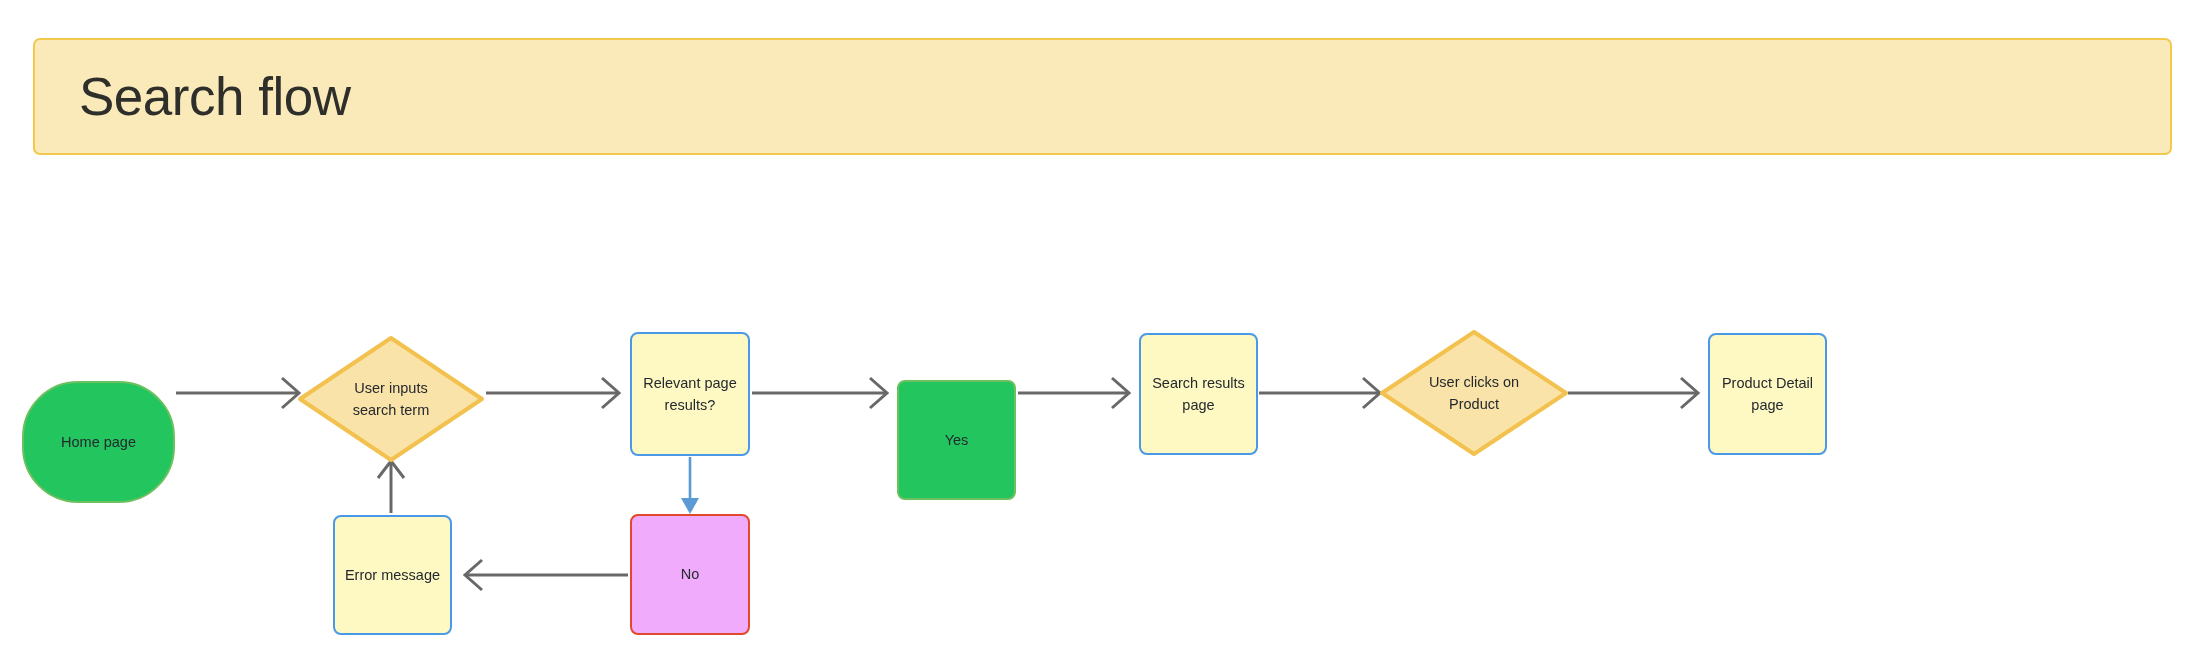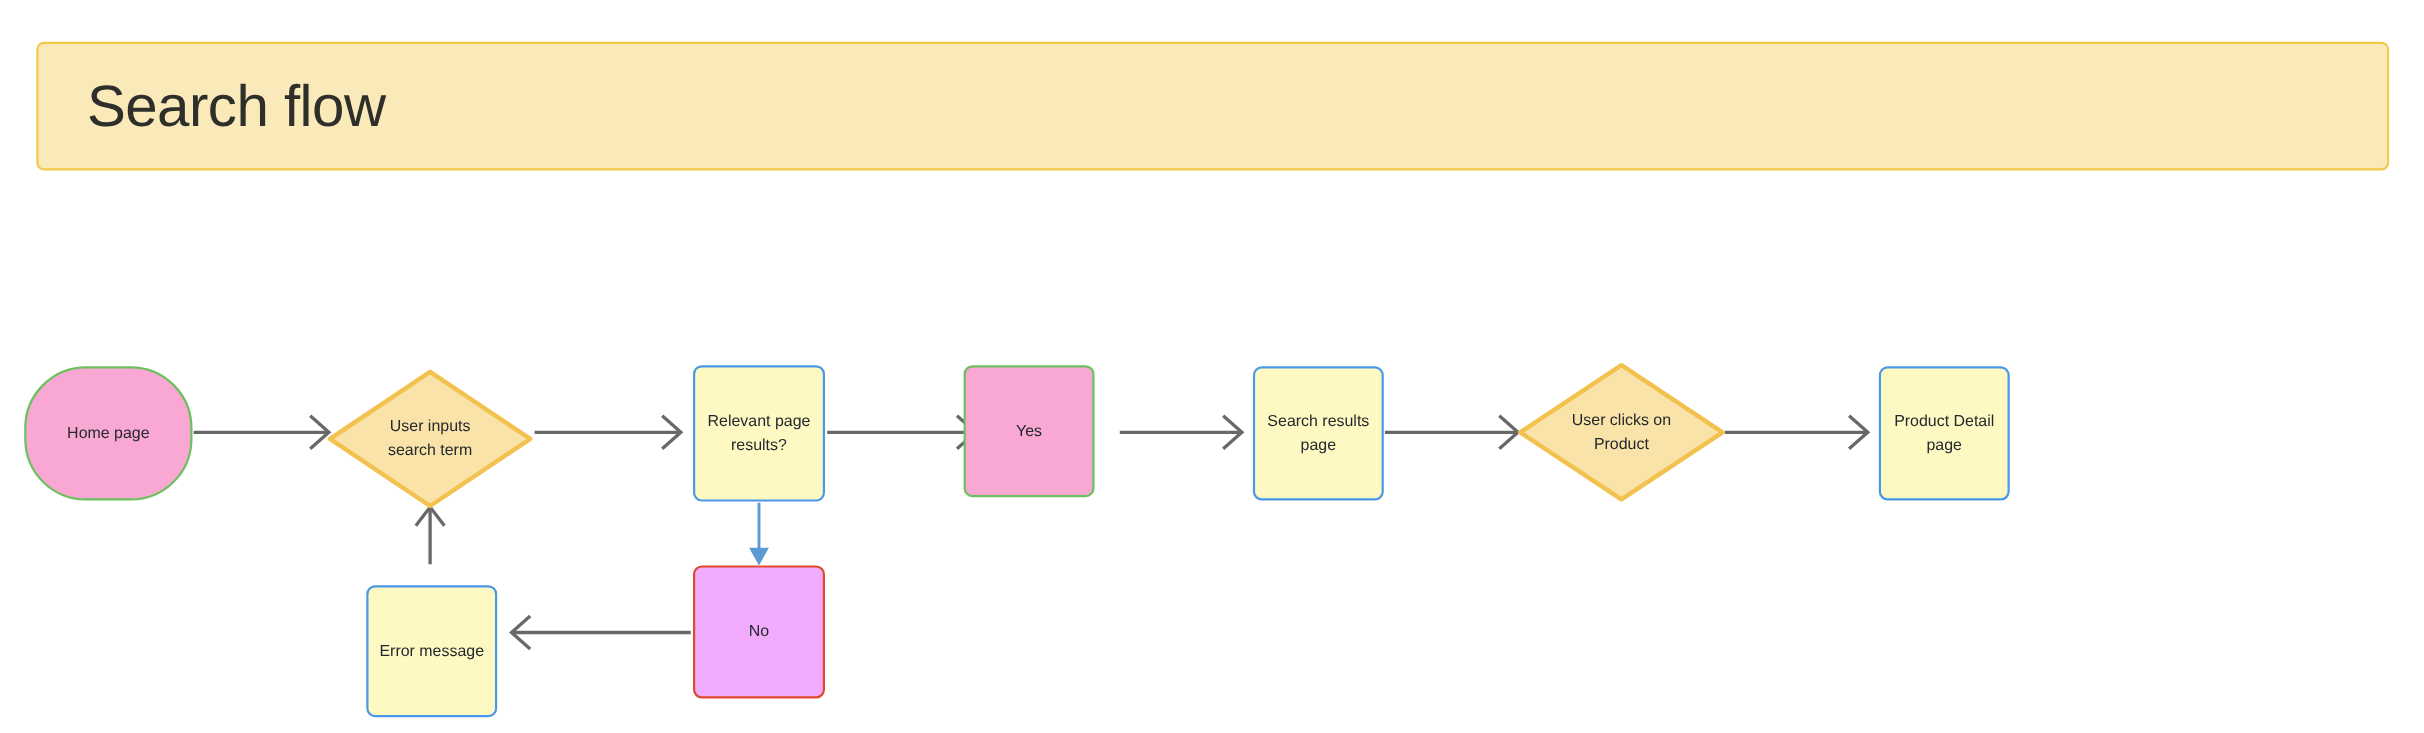--- a/index.html
+++ b/index.html
@@ -85,21 +85,21 @@
     width: 100%;
     height: 100%;
     overflow: visible;
   }
   .shape-diamond .node-label {
     position: relative;
     z-index: 2;
   }
 
   
-  .fill-green  { background: #f9a8d4; border-color: #6CC05E; }
+  .fill-green  { background: #22c55e; border-color: #6CC05E; margin-top: 48px; }
   .fill-blue   { background: #fef9c3; border-color: #4A98E8; }
   .fill-red    { background: #f0abfc; border-color: #E0492C; align-items: center; }
 
   
   #edge-layer {
     position: absolute;
     left: 0;
     top: 0;
     width: 2204px;
     height: 666px;
@@ -194,21 +194,21 @@
     </svg>
     <span class="node-label">User inputs
 search term</span>
   </div>
 
   <div class="node shape-rect fill-blue" style="left:630px; top:332px; width:120px; height:124px;">
     <span class="node-label">Relevant page
 results?</span>
   </div>
 
-  <div class="node shape-rect fill-green" style="left:876px; top:332px; width:119px; height:120px;">
+  <div class="node shape-rect fill-green" style="left:897px; top:332px; width:119px; height:120px;">
     <span class="node-label">Yes</span>
   </div>
 
   <div class="node shape-rect fill-blue" style="left:1139px; top:333px; width:119px; height:122px;">
     <span class="node-label">Search results
 page</span>
   </div>
 
   <div class="node shape-diamond" style="left:1380px; top:330px; width:188px; height:126px;">
     <svg class="diamond-svg" viewBox="0 0 188 126" preserveAspectRatio="none">
@@ -220,17 +220,17 @@
 
   <div class="node shape-rect fill-blue" style="left:1708px; top:333px; width:119px; height:122px;">
     <span class="node-label">Product Detail
 page</span>
   </div>
 
   <div class="node shape-rect fill-red" style="left:630px; top:514px; width:120px; height:121px;">
     <span class="node-label">No</span>
   </div>
 
-  <div class="node shape-rect fill-blue" style="left:333px; top:532px; width:119px; height:120px;">
+  <div class="node shape-rect fill-blue" style="left:333px; top:515px; width:119px; height:120px;">
     <span class="node-label">Error message</span>
   </div>
 
 </div>
 
 </body></html>

